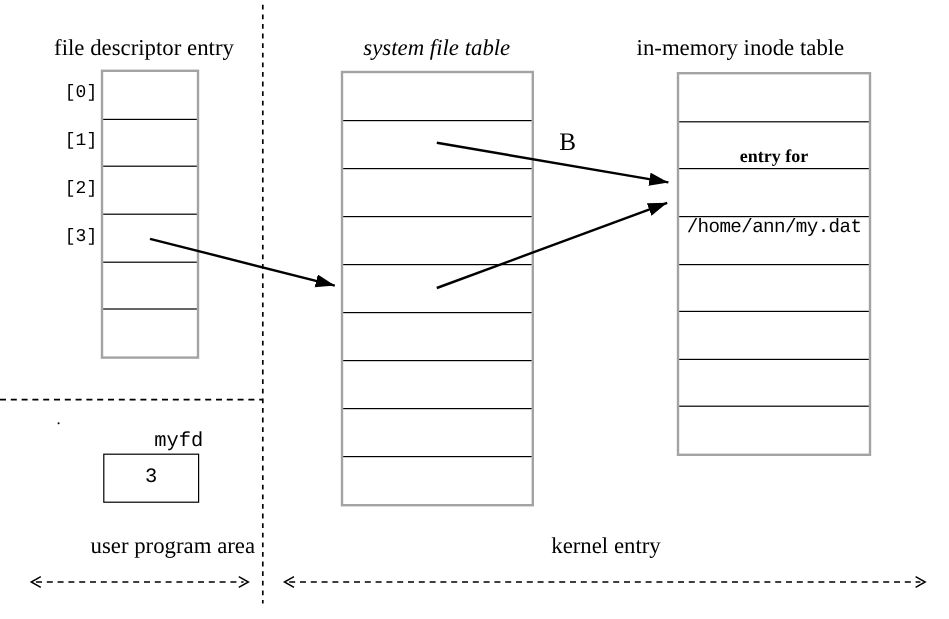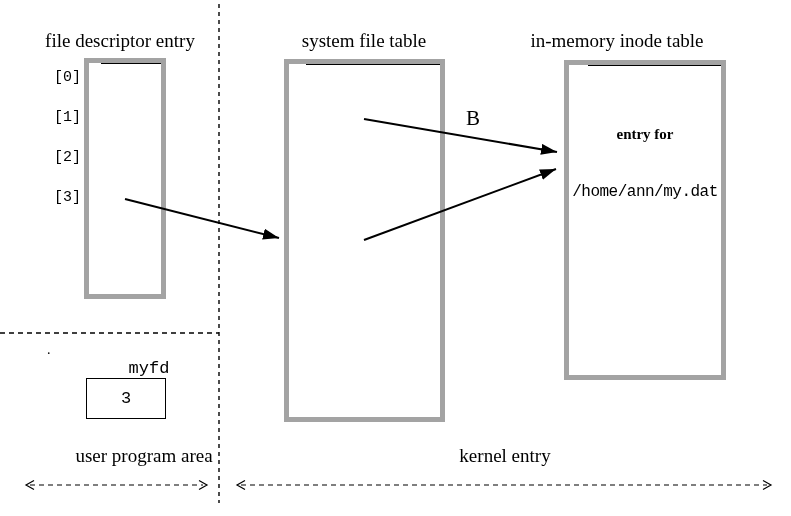--- a/index.html
+++ b/index.html
@@ -13,34 +13,34 @@
   }
   .abs { position: absolute; }
   .title {
     font-size: 19px; line-height: 22px; white-space: nowrap;
     transform: translateX(-50%);
   }
   .mono { font-family: "Liberation Mono", "DejaVu Sans Mono", monospace; }
 
   .dtable {
     position: absolute;
-    border: 5px solid #a3a3a3;
-    display: flex; 
+    border: 2px solid #a3a3a3;
+    display: flex; flex-direction: column;
     box-sizing: border-box;
     background: #fff;
   }
   .trow { flex: 1; }
   .trow + .trow { border-top: 1px solid #000; }
 
   #fd-table      { left: 84px;  top: 58px; width: 82px;  height: 241px; }
   #sft-table     { left: 284px; top: 59px; width: 161px; height: 363px; }
   #inode-table   { left: 564px; top: 60px; width: 162px; height: 320px; }
 
   #fd-title      { left: 120px; top: 30px; }
-  #sft-title     { left: 364px; top: 30px; }
+  #sft-title     { left: 364px; top: 30px; font-style: italic; }
   #inode-title   { left: 617px; top: 30px; }
 
   .fd-label {
     position: absolute; left: 50px; width: 31px;
     text-align: right; font-size: 15px; line-height: 16px;
   }
   #fd-label-0 { top: 70px; }
   #fd-label-1 { top: 110px; }
   #fd-label-2 { top: 150px; }
   #fd-label-3 { top: 190px; }

